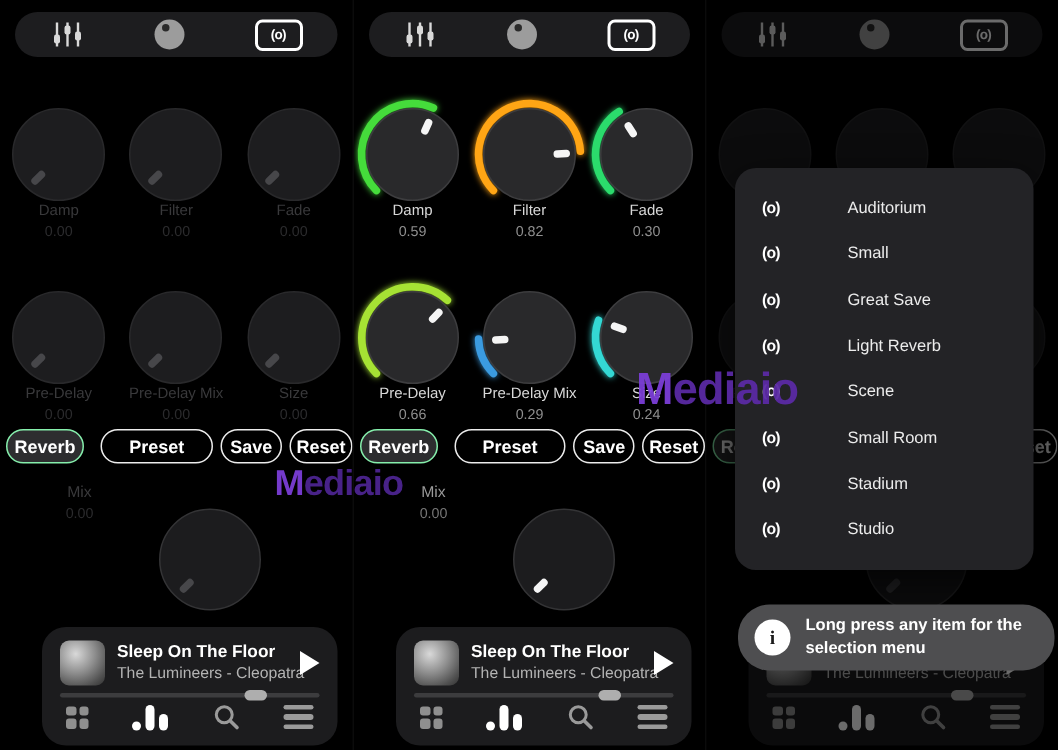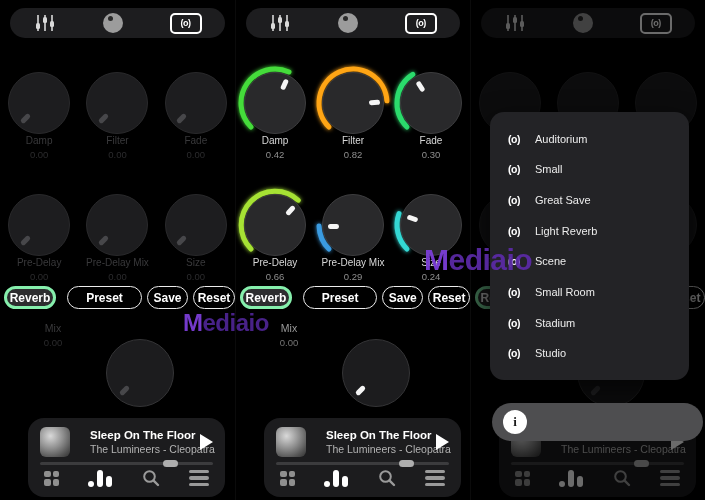--- a/index.html
+++ b/index.html
@@ -29,38 +29,38 @@
   .kl{margin-top:-7px;font-size:10px;color:#d8d8d8;white-space:nowrap;}
   .kv{margin-top:3px;font-size:9.5px;color:#8f8f8f;}
   .knobs-dim .knob-body{background:#1d1d1f;border-color:#29292b;}
   .knobs-dim .dot{background:#47474a;}
   .knobs-dim .kl{color:#39393b;} .knobs-dim .kv{color:#2b2b2d;}
 
   
   .btnrow{position:absolute;left:0;right:0;top:286px;height:23px;display:flex;align-items:center;z-index:1;}
   .btn{height:23px;border-radius:12px;font-size:12px;font-weight:600;color:#fff;background:transparent;
        display:flex;align-items:center;justify-content:center;box-sizing:border-box;}
-  .btn-reverb{margin-left:4px;width:52px;background:#2d2d2f;border:3px solid #86efac;}
+  .btn-reverb{margin-left:4px;width:52px;background:#2d2d2f;border:1px solid #86efac;}
   .btn-preset{margin-left:11px;width:75px;border:1.5px solid #ececec;}
   .btn-save{margin-left:5px;width:41px;border:1.5px solid #ececec;}
   .btn-reset{margin-left:5px;width:42px;border:1.5px solid #ececec;}
 
   
   .mix-wrap{position:absolute;left:28px;top:322px;width:50px;text-align:center;z-index:1;}
   .mix-label{font-size:10.5px;color:#9a9a9a;} .mix-value{font-size:9.5px;color:#757575;margin-top:3px;}
   .mix-dim .mix-label{color:#3a3a3c;} .mix-dim .mix-value{color:#2b2b2d;}
   .mixknob{position:absolute;left:106px;top:339px;width:68px;height:68px;z-index:1;}
   .mixknob .knob-body{left:0;top:0;width:68px;height:68px;background:#1c1c1e;border-color:#343436;}
 
   
   .card{position:absolute;left:28px;top:418px;width:197px;height:79px;background:#1c1c1e;border-radius:16px;z-index:1;}
   .card-top{display:flex;align-items:center;padding:9px 12px 0 12px;}
   .art{width:30px;height:30px;border-radius:6px;flex:none;
        background:radial-gradient(circle at 35% 30%,#d9d9d9,#8d8d8d 45%,#525252 78%,#303030);}
-  .meta{margin-left:20px;min-width:0;}
+  .meta{margin-left:8px;min-width:0;}
   .title{font-size:11.5px;font-weight:700;color:#fff;white-space:nowrap;}
   .artist{font-size:10.5px;color:#b3b3b3;margin-top:2px;white-space:nowrap;}
   .play{margin-left:auto;width:0;height:0;border-left:13px solid #fff;border-top:8px solid transparent;border-bottom:8px solid transparent;}
   .track{position:absolute;left:12px;right:12px;top:44px;height:3px;background:#3c3c3e;border-radius:2px;}
   .thumb{position:absolute;top:-2px;width:15px;height:7px;border-radius:4px;background:#aeaeae;}
   .navrow{position:absolute;left:16px;right:16px;bottom:7px;height:24px;display:flex;justify-content:space-between;align-items:center;}
   .grid-icon{width:15px;height:15px;display:grid;grid-template-columns:1fr 1fr;gap:2px;}
   .grid-icon i{background:#8f8f8f;border-radius:2px;}
   .stats-icon{display:flex;align-items:flex-end;gap:3px;height:18px;}
   .stats-icon .d{width:6px;height:6px;border-radius:50%;background:#fff;}
@@ -70,21 +70,21 @@
   .menu-icon{display:flex;flex-direction:column;gap:3px;}
   .menu-icon i{width:20px;height:3.5px;border-radius:2px;background:#9a9a9a;}
 
   
   .overlay{position:absolute;inset:0;background:rgba(0,0,0,0.58);z-index:2;}
   .pmenu{position:absolute;left:19px;top:112px;width:199px;height:268px;background:#232326;border-radius:14px;
          box-shadow:0 8px 26px rgba(0,0,0,.65);z-index:3;padding:12px 0;box-sizing:border-box;
          display:flex;flex-direction:column;justify-content:space-between;}
   .pmenu-item{display:flex;align-items:center;gap:15px;padding:0 18px;height:29px;cursor:default;}
   .pmi-icon{font-size:10.5px;font-weight:800;color:#fff;letter-spacing:-0.5px;flex:none;}
-  .pmi-label{font-size:11px;color:#ececec;}
+  .pmi-label{font-size:11px;color:#ececec;margin-left:30px;}
   .tooltip{position:absolute;left:21px;top:403px;width:211px;background:#4e4e50;border-radius:21px;z-index:3;
            display:flex;align-items:center;gap:10px;padding:7px 11px;box-sizing:border-box;}
   .tt-icon{width:24px;height:24px;border-radius:50%;background:#fff;color:#1b1b1b;font-weight:800;font-size:13px;
            display:flex;align-items:center;justify-content:center;flex:none;font-family:"Liberation Serif",serif;}
   .tt-text{font-size:11px;font-weight:700;color:#fff;line-height:1.35;}
 
   
   .wm{position:absolute;z-index:5;font-weight:700;pointer-events:none;letter-spacing:-0.5px;}
   .wm .m{color:#7b3ed6;}
   .wm1{left:183px;top:309px;font-size:24px;color:#4c2490;opacity:.95;}
@@ -255,21 +255,21 @@
       <div class="knob-cell">
         <div class="knob-gfx">
             <svg viewBox="0 0 78 78" style="filter: drop-shadow(rgb(69, 220, 59) 0px 0px 2px);">
               <path d="M 14.96 63.04 A 34 34 0 0 1 52.99 8.01" fill="none" stroke="#45DC3B" stroke-width="5" stroke-linecap="round"></path>
             </svg>
           <div class="knob-body">
               <div class="dot" style="left: 34.1418px; top: 9.36053px; transform: rotate(114.3deg);"></div>
             </div>
           </div>
         <div class="kl">Damp</div>
-        <div class="kv">0.42</div>
+        <div class="kv">0.59</div>
       </div>
       <div class="knob-cell">
         <div class="knob-gfx">
             <svg viewBox="0 0 78 78" style="filter: drop-shadow(rgb(255, 165, 21) 0px 0px 2px);">
               <path d="M 14.96 63.04 A 34 34 0 1 1 72.93 36.87" fill="none" stroke="#FFA515" stroke-width="5" stroke-linecap="round"></path>
             </svg>
           <div class="knob-body">
               <div class="dot" style="left: 46.4586px; top: 27.1814px; transform: rotate(176.4deg);"></div>
             </div>
           </div>
@@ -552,18 +552,19 @@
         <span class="pmi-label">Stadium</span>
         </div>
       <div class="pmenu-item">
         <span class="pmi-icon">(o)</span>
         <span class="pmi-label">Studio</span>
         </div>
     </div>
 
     <div class="tooltip">
       <div class="tt-icon">i</div>
+      <div class="tt-text">Long press any item for the selection menu</div>
     </div>
   </div>
 
   <div class="wm wm1"><span class="m">M</span><span>ediaio</span></div>
   <div class="wm wm2"><span class="m">M</span><span>ediaio</span></div>
 </div>
 
 </body></html>

